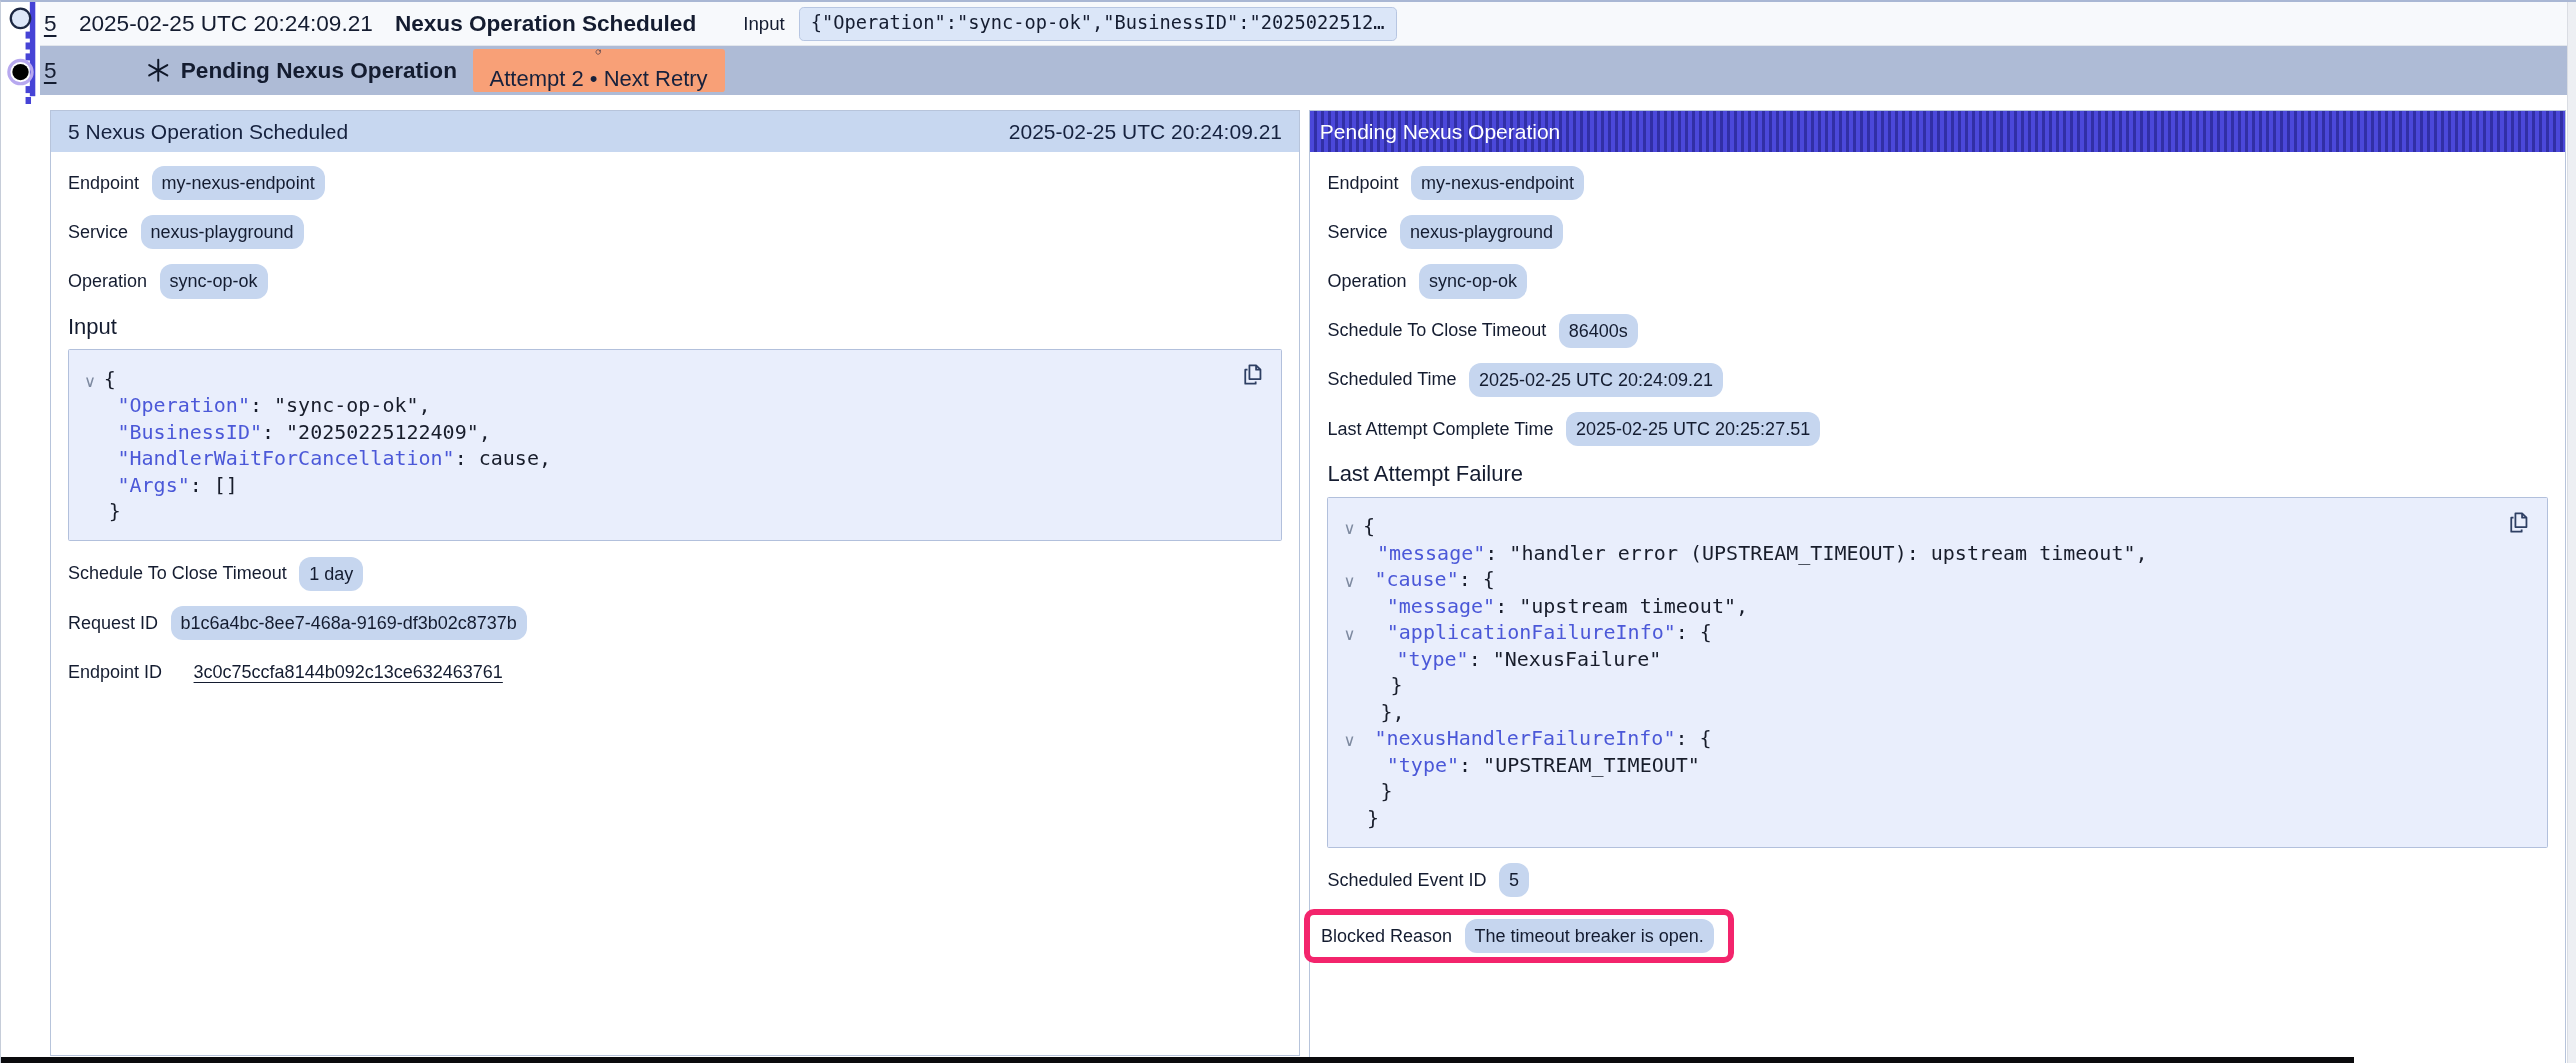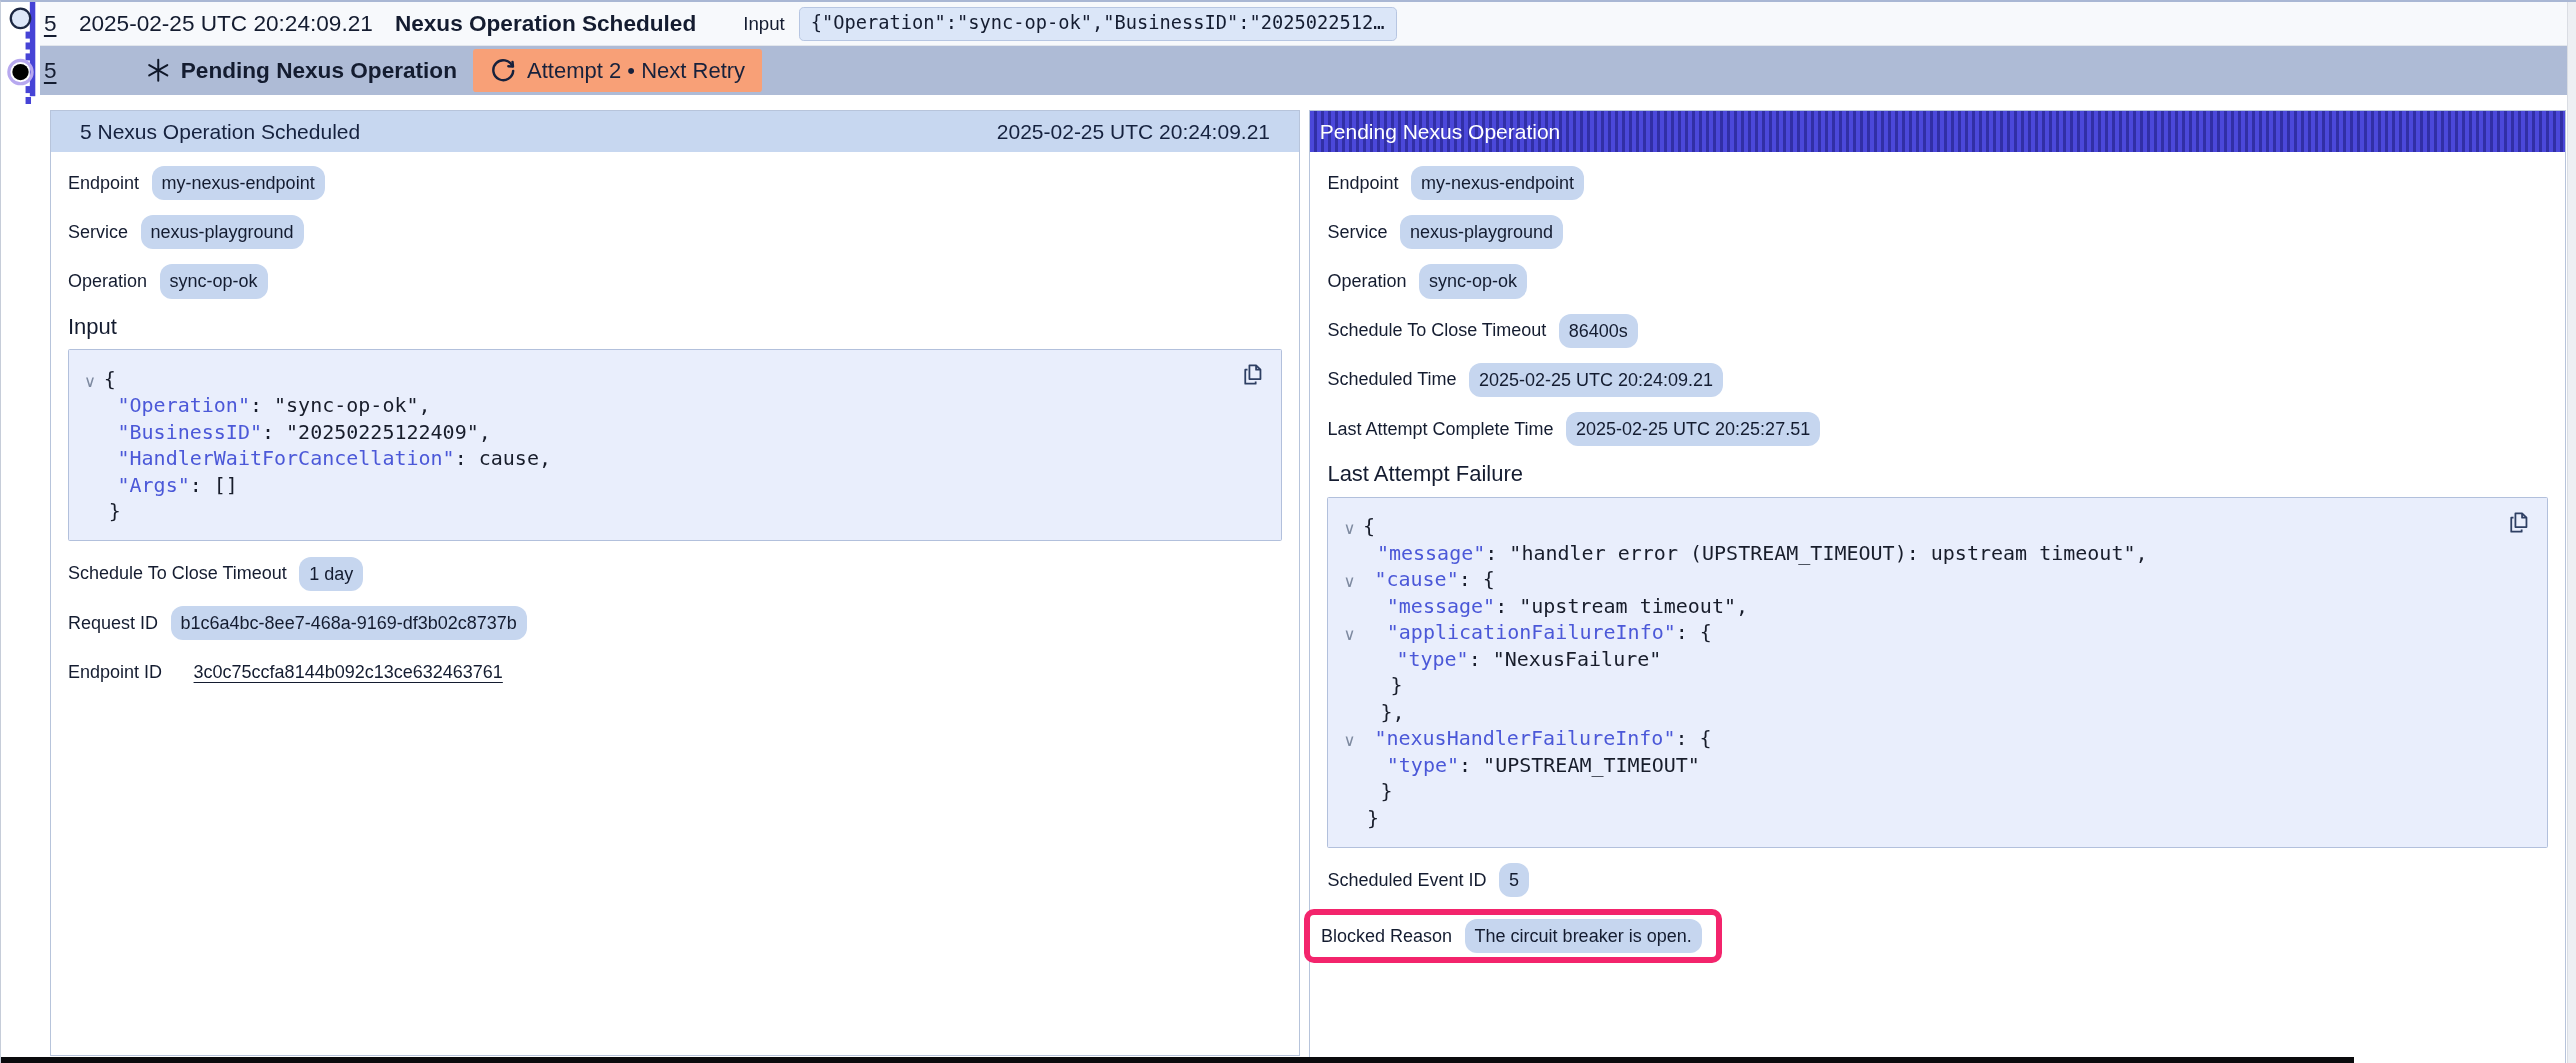--- a/index.html
+++ b/index.html
@@ -42,30 +42,30 @@
     margin-left:14px;height:34px;display:flex;align-items:center;
     background:#dbe6f8;border:1.6px solid #b7c6e2;border-radius:4.7px;
     padding:0 11px;font:18.7px/1 "DejaVu Sans Mono",monospace;white-space:nowrap;
     max-width:616px;overflow:hidden;
   }
   .pending-group{display:flex;align-items:center;margin-left:66px;}
   .pending-group .event-title{margin-left:9.4px;}
   .asterisk{flex:none;}
   .attempt-badge{
     margin-left:15.6px;height:43px;display:flex;align-items:center;gap:11px;
-    background:var(--orange);border-radius:3.1px;padding:0 17px;font-size:22px;color:#17213c;
+    background:var(--orange);border-radius:3.1px;padding:0 17px;font-size:22px;color:#17213c;flex-direction:column;
   }
 
   
   .panels{position:absolute;left:49px;top:108px;display:flex;gap:9.4px;z-index:10;}
   .panel{background:#fff;border:1.6px solid #b7c4db;}
   .left-panel{width:1250px;height:946px;}
   .right-panel{width:1257px;height:956px;border-bottom:none;}
   .panel-header{height:41px;display:flex;align-items:center;font-size:21px;font-weight:500;}
-  .left-header{background:var(--header-blue);justify-content:space-between;padding:0 29px;color:#15213e;}
+  .left-header{background:var(--header-blue);justify-content:space-between;padding:0 17px;color:#15213e;}
   .striped-header{
     color:#fff;padding-left:9.4px;
     background:repeating-linear-gradient(90deg,var(--stripe1) 0 3.9px,var(--stripe2) 3.9px 7px);
   }
   .panel-body{padding:14px 17px 0 17px;}
 
   
   .field-row{display:flex;align-items:center;gap:12.5px;margin-bottom:15px;min-height:34px;font-size:18px;color:var(--ink);}
   .hl-row{margin-top:-3.1px;margin-bottom:9.4px;}
   .hl-box{
@@ -241,21 +241,21 @@
                 <path d="M16.4 3.2 V7.4 H20.6"></path>
               </svg></button>
           </div>
           <div class="field-row">
             <span class="f-label">Scheduled Event ID</span>
             <span class="f-badge">5</span>
           </div>
           <div class="field-row hl-row">
             <span class="hl-box">
               <span class="f-label">Blocked Reason</span>
-              <span class="f-badge">The circuit breaker is open.</span>
+              <span class="f-badge">The timeout breaker is open.</span>
             </span>
           </div>
         </div>
     </section>
   </div>
 
   <div class="bottom-bar"></div>
   <div class="scroll-strip"></div>
 </div>
 

